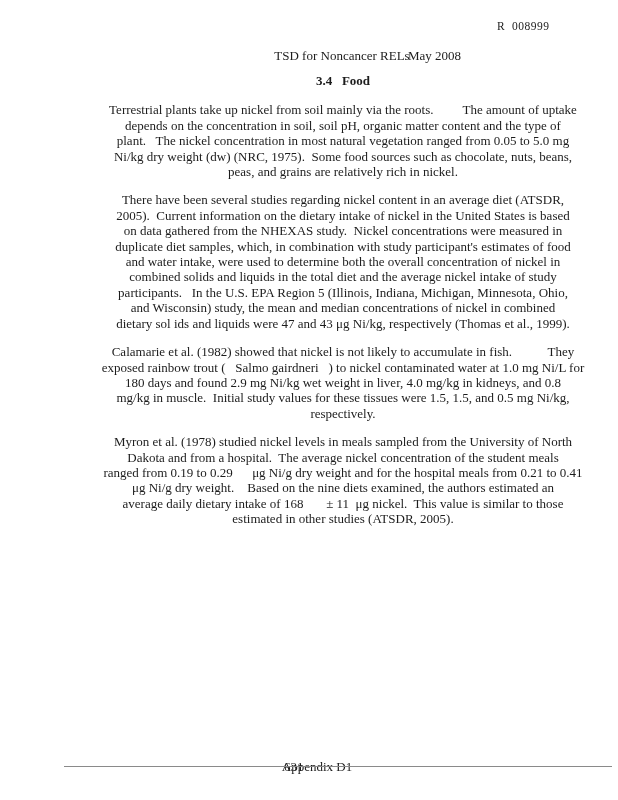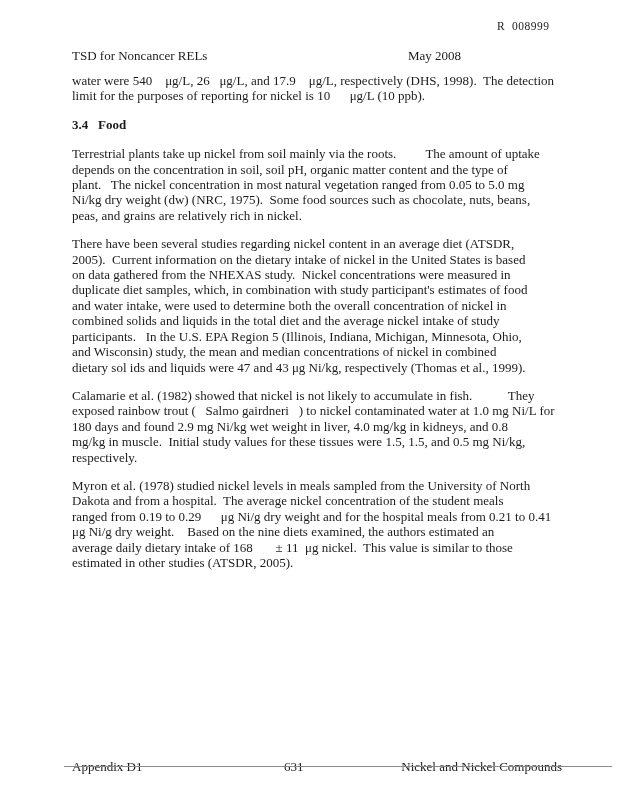--- a/index.html
+++ b/index.html
@@ -8,20 +8,21 @@
     background: #ffffff;
   }
   .page {
     position: relative;
     width: 618px;
     height: 800px;
     background: #ffffff;
     font-family: "Liberation Serif", serif;
     color: #1c1c1c;
     overflow: hidden;
+    text-align: center;
   }
   .doc-number {
     position: absolute;
     top: 20px;
     left: 497px;
     font-size: 11.5px;
     letter-spacing: 0.5px;
     white-space: pre;
     color: #222;
   }
@@ -89,22 +90,20 @@
 <div class="page">
 
   <div class="doc-number">R  008999</div>
 
   <div class="header">
     <span class="header-title">TSD for Noncancer RELs</span>
     <span class="header-date">May 2008</span>
   </div>
 
   <div class="body">
-    <p>water were 540    μg/L, 26   μg/L, and 17.9    μg/L, respectively (DHS, 1998).  The detection
-limit for the purposes of reporting for nickel is 10      μg/L (10 ppb).</p>
 
     <h3 class="section-heading">3.4   Food</h3>
 
     <p>Terrestrial plants take up nickel from soil mainly via the roots.         The amount of uptake
 depends on the concentration in soil, soil pH, organic matter content and the type of
 plant.   The nickel concentration in most natural vegetation ranged from 0.05 to 5.0 mg
 Ni/kg dry weight (dw) (NRC, 1975).  Some food sources such as chocolate, nuts, beans,
 peas, and grains are relatively rich in nickel.</p>
 
     <p>There have been several studies regarding nickel content in an average diet (ATSDR,
@@ -127,18 +126,17 @@
 Dakota and from a hospital.  The average nickel concentration of the student meals
 ranged from 0.19 to 0.29      μg Ni/g dry weight and for the hospital meals from 0.21 to 0.41
 μg Ni/g dry weight.    Based on the nine diets examined, the authors estimated an
 average daily dietary intake of 168       ± 11  μg nickel.  This value is similar to those
 estimated in other studies (ATSDR, 2005).</p>
   </div>
 
   <div class="footer">
     <span class="footer-appendix">Appendix D1</span>
     <span class="footer-page-number">631</span>
-    <span class="footer-doc-title">Nickel and Nickel Compounds</span>
   </div>
 
   <div class="footer-rule"></div>
 
 </div>
 
 </body></html>

